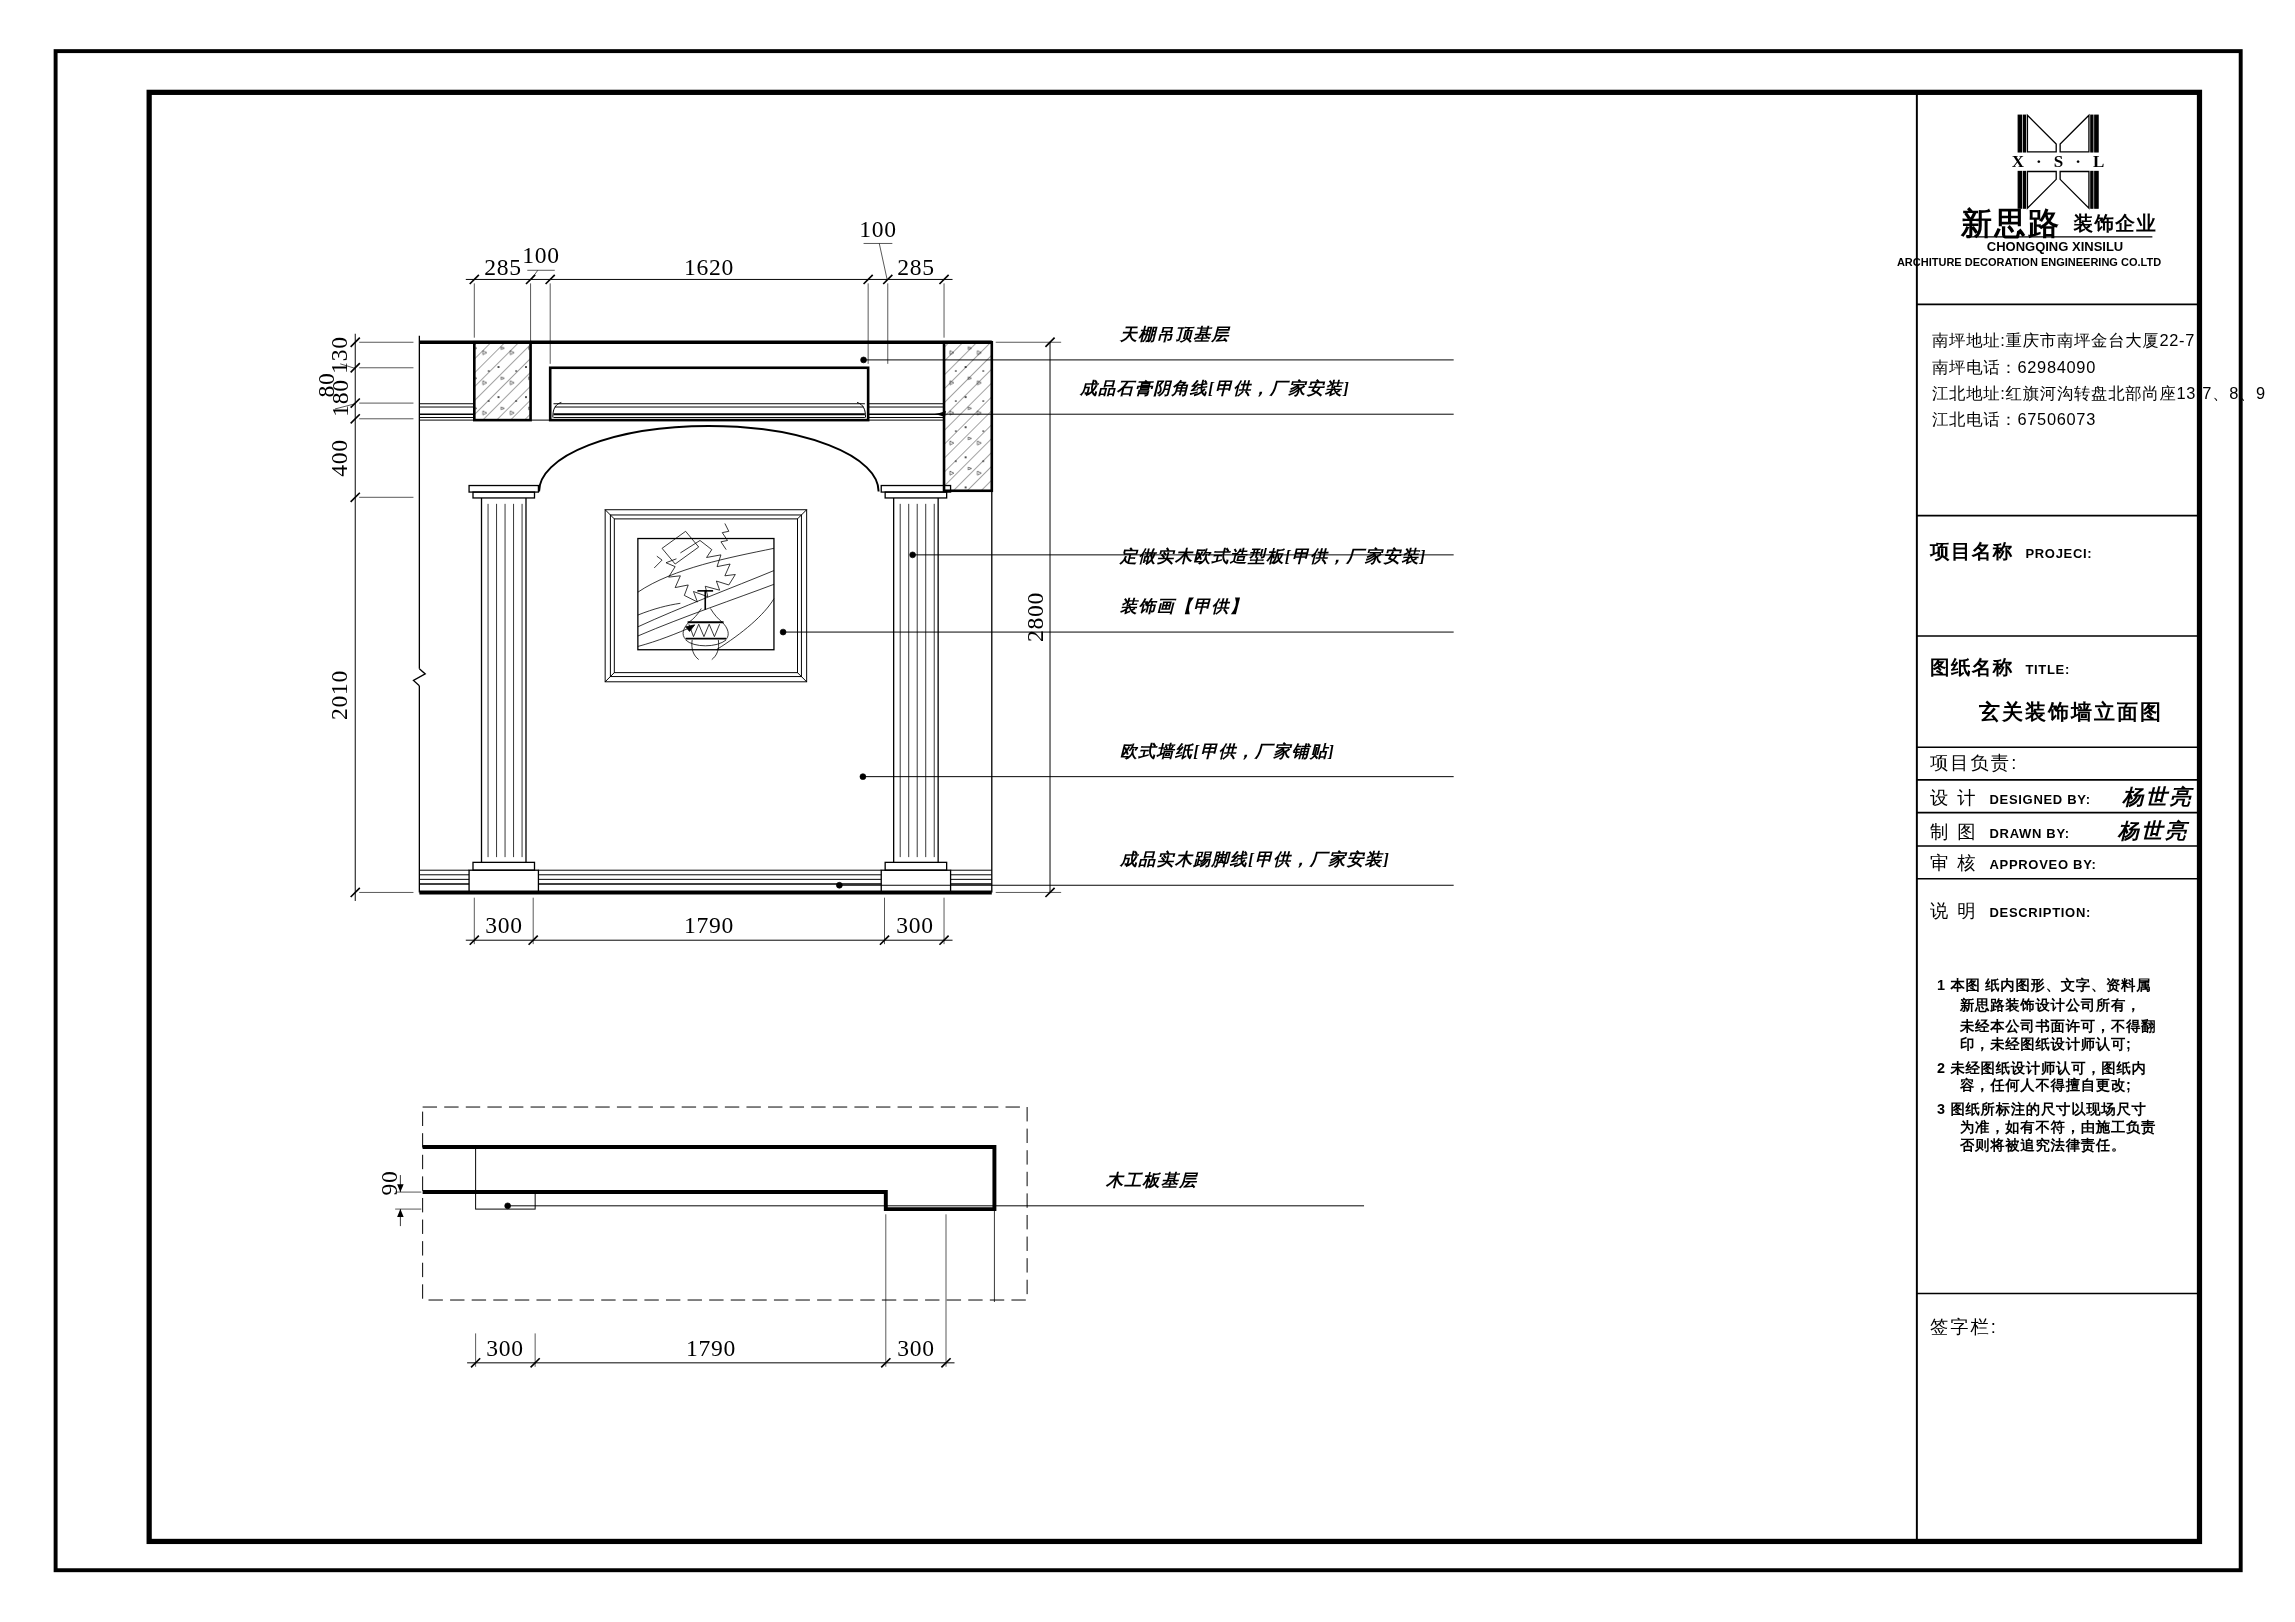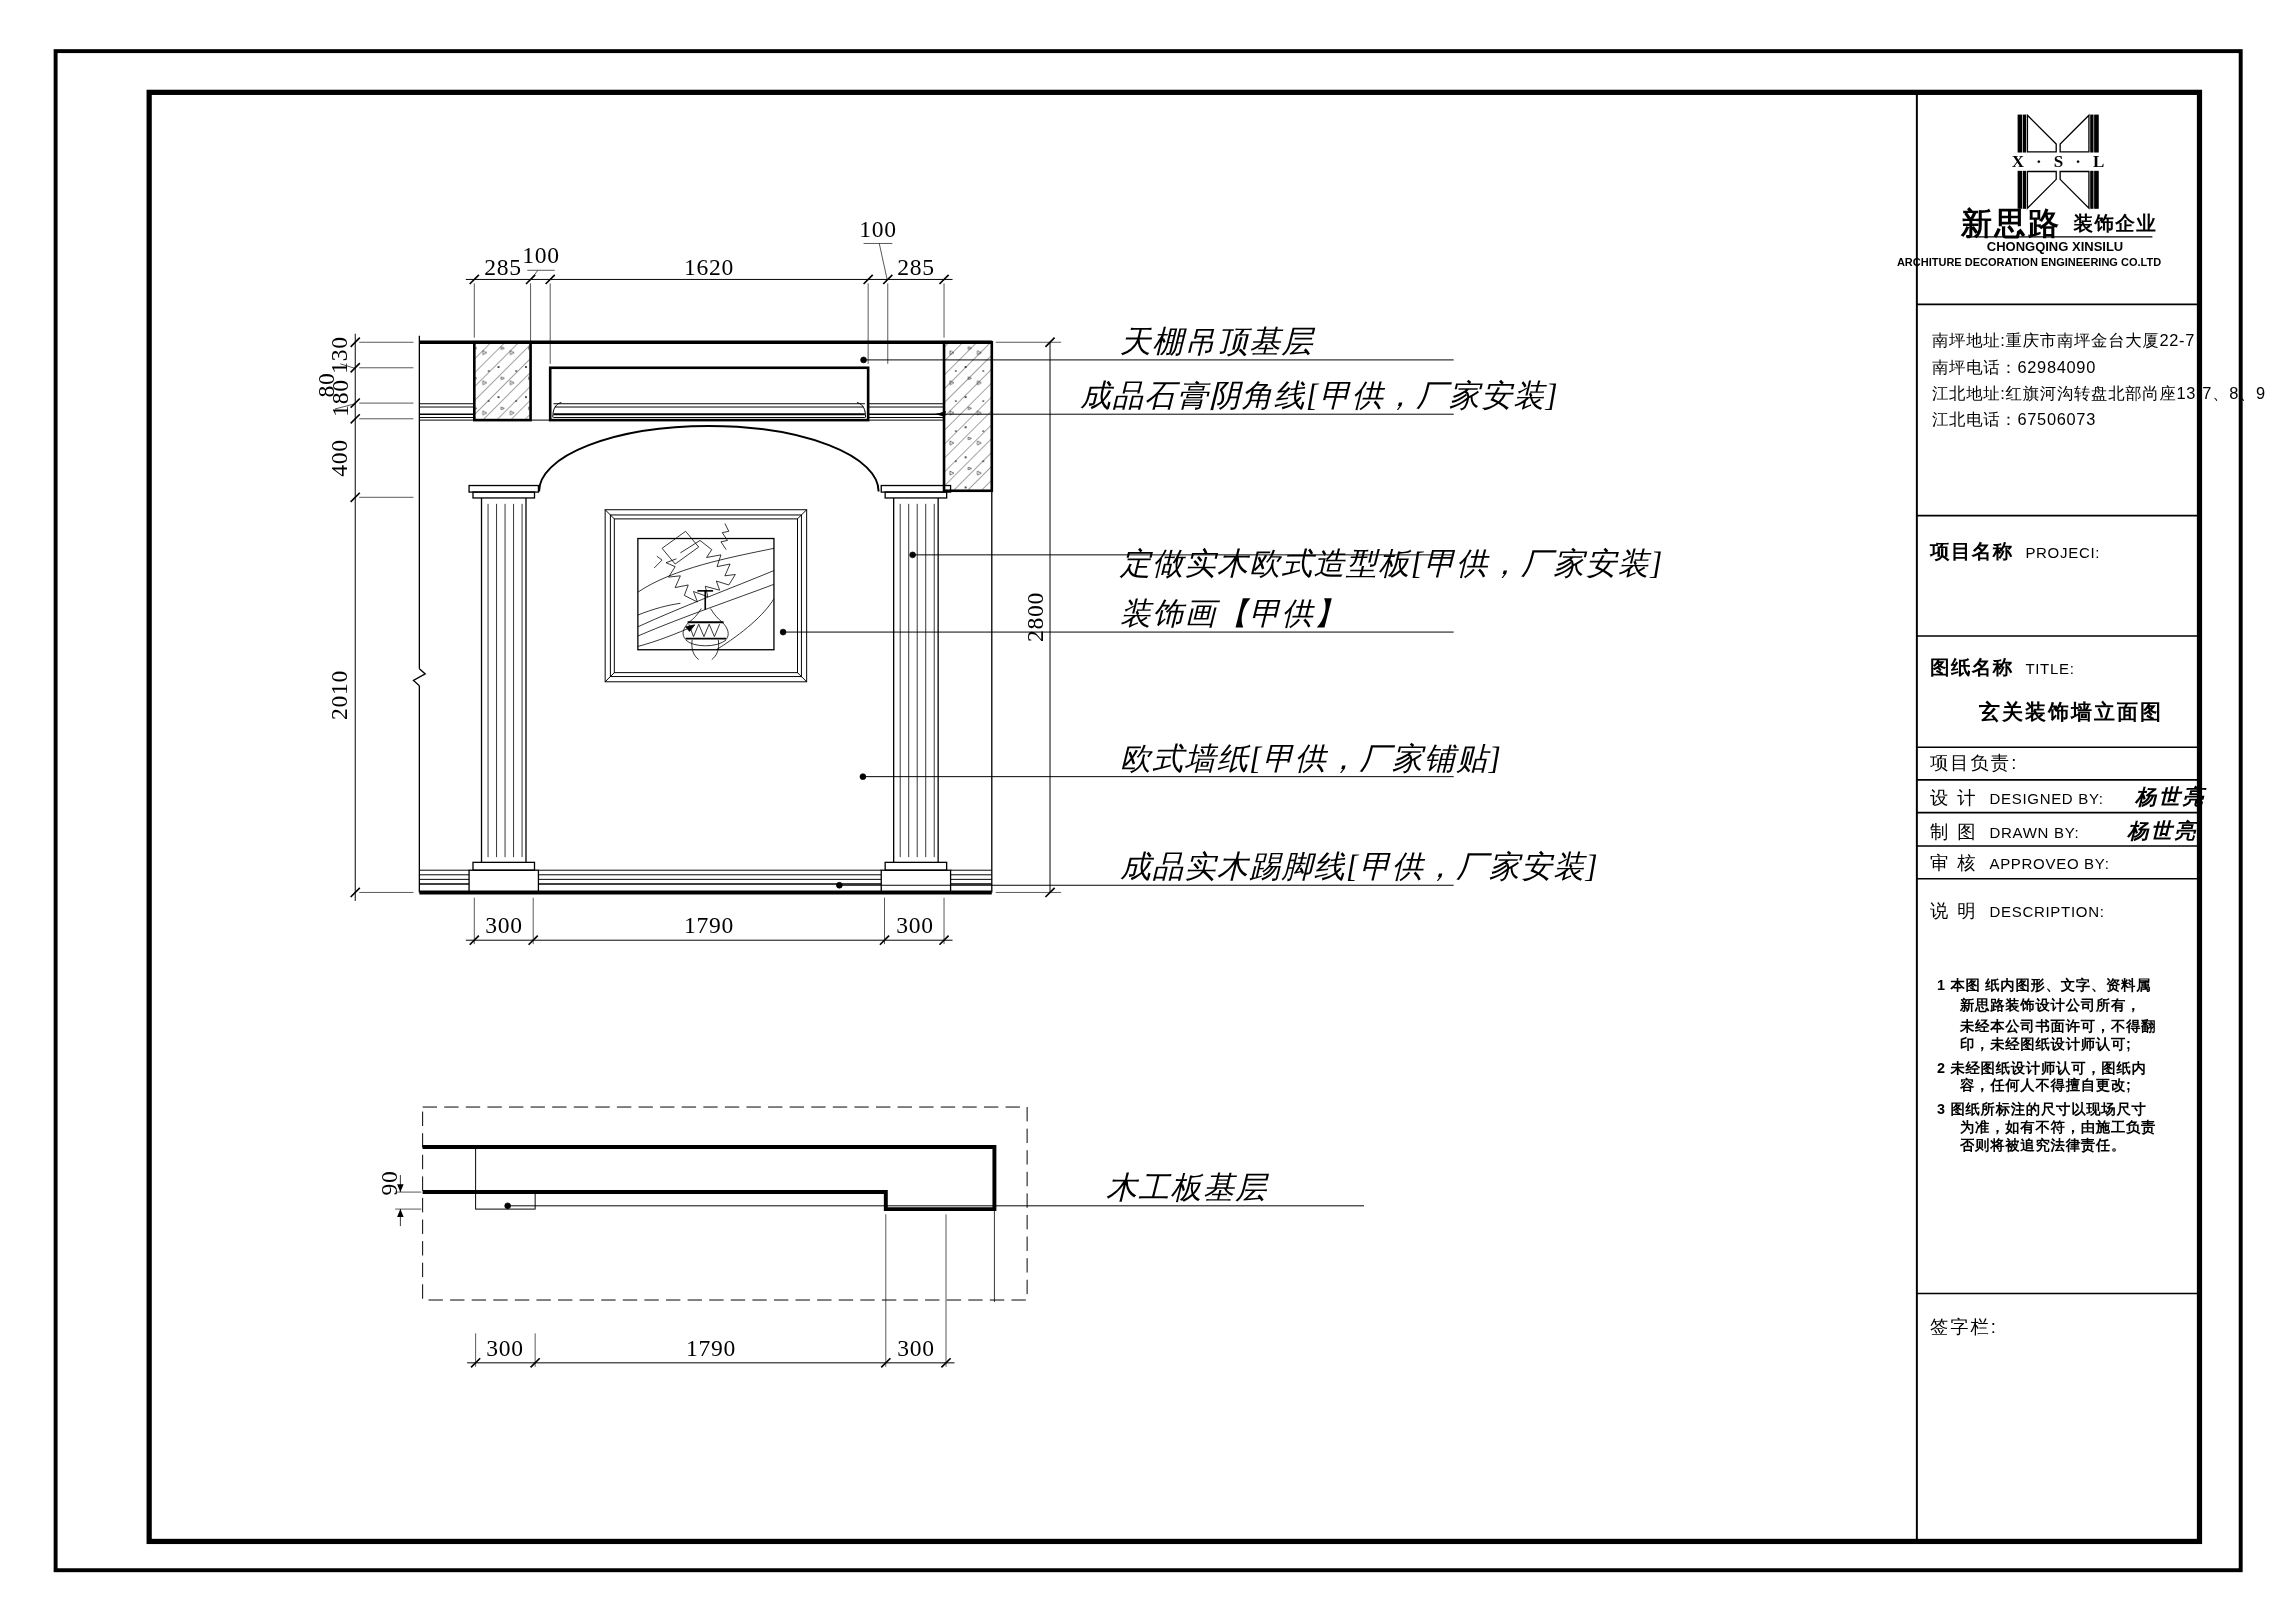--- a/index.html
+++ b/index.html
@@ -2,29 +2,29 @@
 <html style="font-size:10.5px"><head>
 <meta charset="utf-8">
 <style>
   html,body{margin:0;padding:0;background:#ffffff;}
   body{width:2295px;height:1622px;position:relative;font-family:"Liberation Sans",sans-serif;color:#000;}
   #linework{position:absolute;left:0;top:0;}
   .t{position:absolute;white-space:nowrap;line-height:1;}
   .cx{transform:translateX(-50%);}
   .rot{transform:translate(-50%,-50%) rotate(-90deg);}
   .dim{font-family:"Liberation Serif",serif;font-size:23.6px;letter-spacing:0.7px;}
-  .lbl{font-family:"Liberation Serif",serif;font-style:italic;font-weight:normal;font-size:31px;letter-spacing:1.3px;}
+  .lbl{font-family:"Liberation Serif",serif;font-style:italic;font-weight:bold;font-size:17px;letter-spacing:1.3px;}
   .tb-logo{font-family:"Liberation Serif",serif;font-weight:bold;font-size:17px;letter-spacing:3.9px;}
   .tb-cnbig{font-weight:bold;font-size:31px;letter-spacing:2.6px;}
   .tb-cnmid{font-weight:bold;font-size:19.6px;letter-spacing:1.3px;}
   .tb-en{font-weight:bold;font-size:13px;}
   .tb-ensm{font-weight:bold;font-size:11px;}
   .tb-addr{font-weight:normal;font-size:16.4px;letter-spacing:0.7px;}
   .tb-row{font-weight:normal;font-size:18.3px;letter-spacing:2px;}
-  .tb-rowen{font-weight:normal;font-size:15px;letter-spacing:0.7px;}
+  .tb-rowen{font-weight:bold;font-size:13px;letter-spacing:0.7px;}
   .tb-name{font-family:"Liberation Serif",serif;font-style:italic;font-weight:bold;font-size:21px;letter-spacing:2.6px;}
   .tb-title{font-weight:bold;font-size:21px;letter-spacing:2px;}
   .tb-note{font-weight:bold;font-size:14.4px;letter-spacing:0.7px;margin-top:24px;}
   .row{display:flex;align-items:baseline;gap:11.8px;}
 </style>
 </head>
 <body>
 
 <svg id="linework" width="2295" height="1622" viewBox="0 0 3508 2479">
   <defs>

